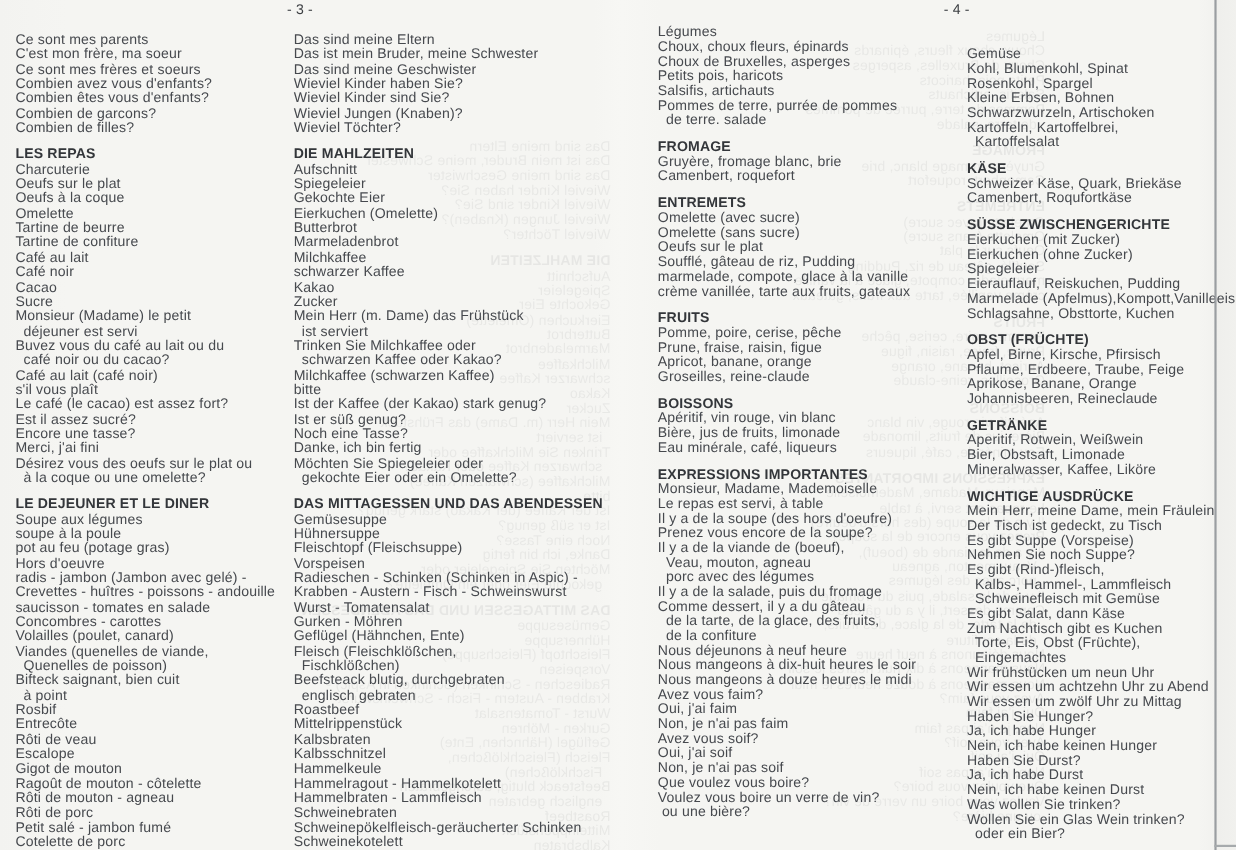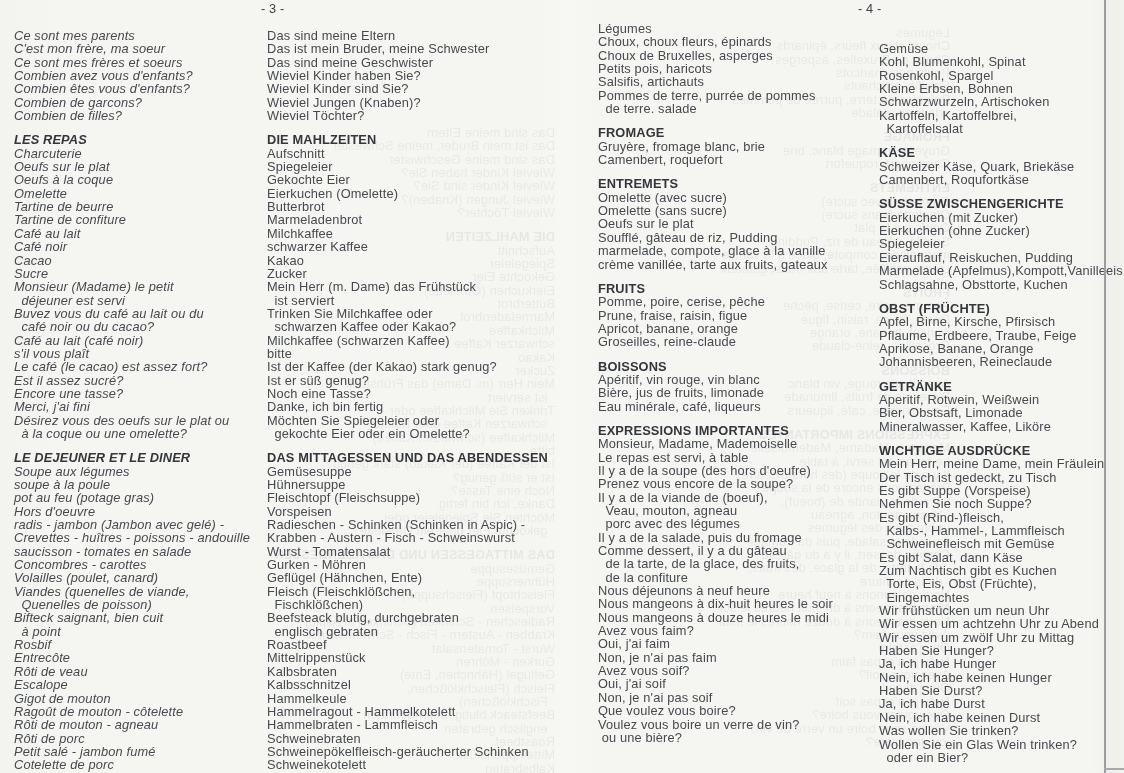--- a/index.html
+++ b/index.html
@@ -26,21 +26,21 @@
     letter-spacing: 0.15px;
     color: #3c3f43;
     white-space: pre;
   }
   #pnum3 { left: 261px; }
   #pnum4 { left: 858px; }
   .col {
     position: absolute;
     white-space: pre;
   }
-  #p3-fr { left: 14px;  top: 29px; width: 250px; font-style: italic; }
+  #p3-fr { left: 14px;  top: 29px; width: 250px; }
   #p3-de { left: 267px; top: 29px; width: 292px; }
   #p4-fr { left: 598px; top: 22px; width: 260px; }
   #p4-de { left: 879px; top: 22px; width: 250px; margin-top: 20px; }
   .section { margin: 0 0 11px 0; }
   .section:last-child { margin-bottom: 0; }
   .line {
     font-size: 12.8px;
     line-height: 13.35px;
     letter-spacing: 0.15px;
     white-space: pre;

